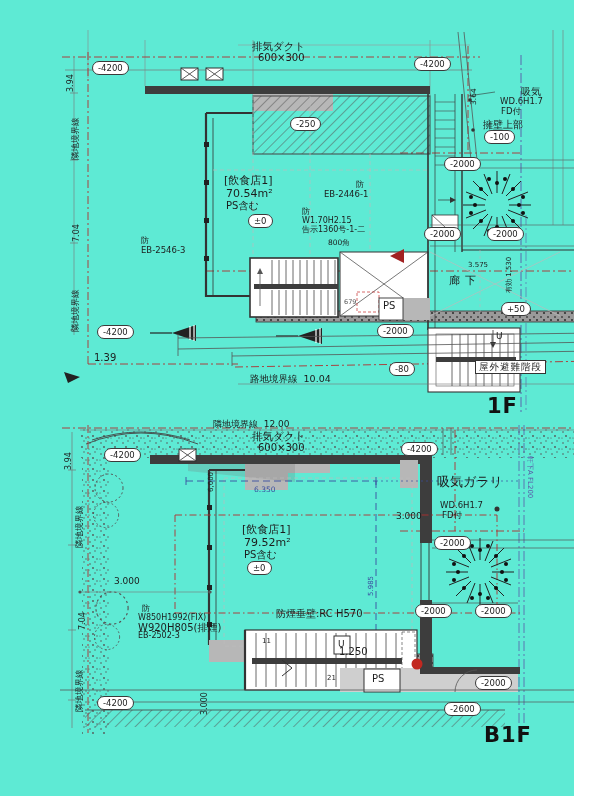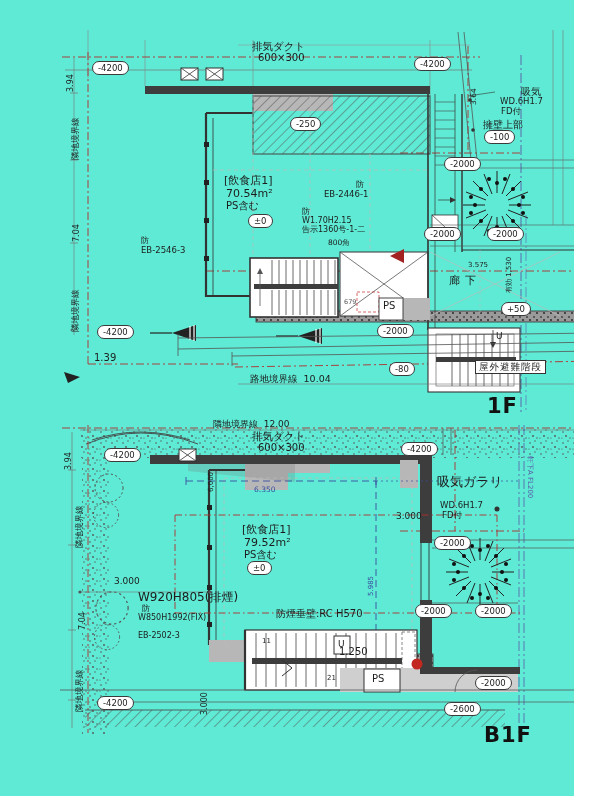--- a/index.html
+++ b/index.html
@@ -291,21 +291,21 @@
 <span class="lvl" style="left:247px;top:561px">±0</span>
 <span class="t" style="left:396px;top:511px;font-size:9px">3.000</span>
 <span class="t" style="left:437px;top:474px;font-size:13px">吸気ガラリ</span>
 <span class="t" style="left:440px;top:500px;font-size:8.5px">WD.6H1.7</span>
 <span class="t" style="left:442px;top:510px;font-size:8.5px">FD付</span>
 <span class="lvl" style="left:434px;top:536px">-2000</span>
 <span class="t r90 blue" style="left:367px;top:596px;font-size:7px">5.985</span>
 <span class="t" style="left:276px;top:608px;font-size:10px">防煙垂壁:RC H570</span>
 <span class="t" style="left:142px;top:604px;font-size:8px">防</span>
 <span class="t" style="left:138px;top:613px;font-size:8px">W850H1992(FIX)</span>
-<span class="t" style="left:138px;top:590px;font-size:12px">W920H805(排煙)</span>
+<span class="t" style="left:138px;top:622px;font-size:10px">W920H805(排煙)</span>
 <span class="t" style="left:138px;top:631px;font-size:8px">EB-2502-3</span>
 <span class="t" style="left:114px;top:576px;font-size:9px">3.000</span>
 <span class="t r90" style="left:200px;top:715px;font-size:8px">3.000</span>
 <span class="t" style="left:339px;top:646px;font-size:10px">1.250</span>
 <span class="t" style="left:262px;top:637px;font-size:7px">11</span>
 <span class="t" style="left:327px;top:674px;font-size:7px">21</span>
 <span class="t" style="left:338px;top:639px;font-size:9px">U</span>
 <span class="t" style="left:372px;top:673px;font-size:10px">PS</span>
 <span class="lvl" style="left:415px;top:604px">-2000</span>
 <span class="lvl" style="left:475px;top:604px">-2000</span>

